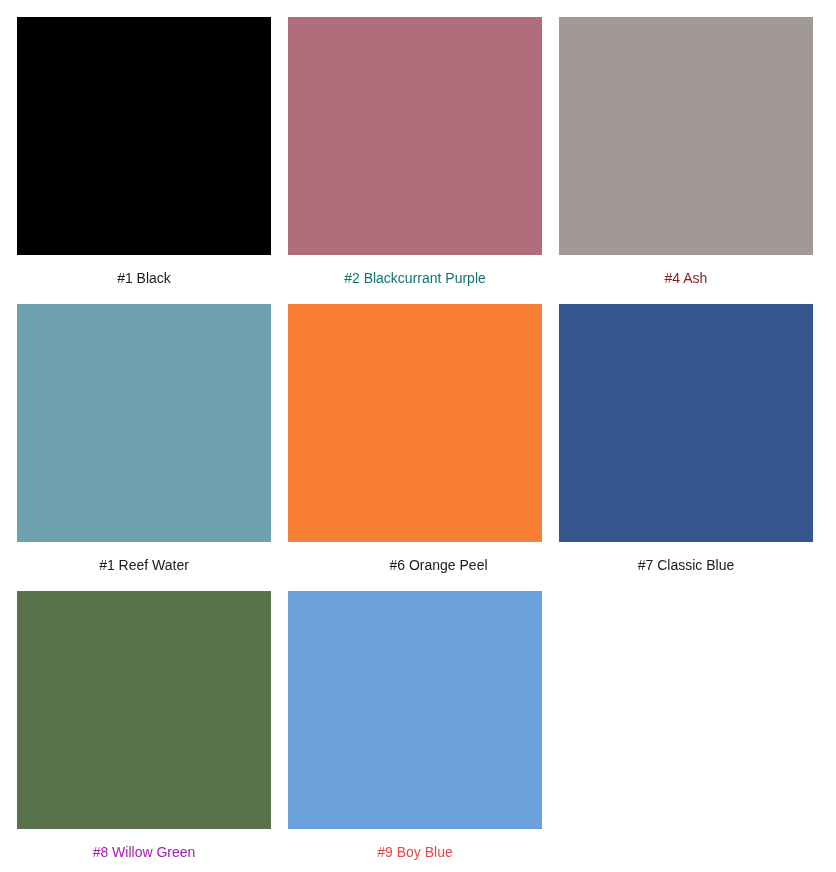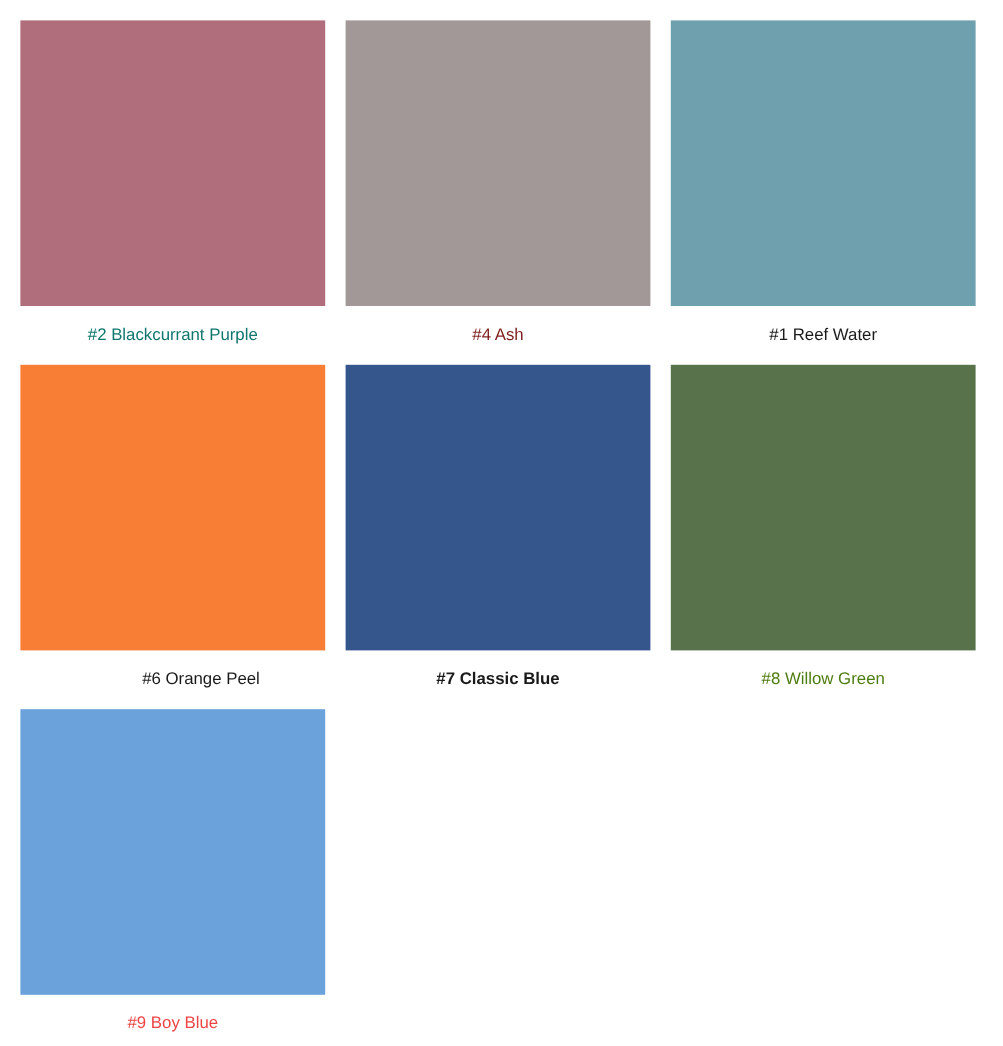--- a/index.html
+++ b/index.html
@@ -45,20 +45,24 @@
     margin-top: 16px;
     white-space: nowrap;
     font-family: "Liberation Sans", sans-serif;
   }
 </style>
 </head>
 <body style="background-color: rgb(255, 255, 255);">
 
 <div id="palette-grid">
 
+  <div class="swatch-cell">
+    <div class="swatch-chip" style="background-color: rgb(0, 0, 0);"></div>
+    <div class="swatch-label" style="color: rgb(26, 26, 26);">#1 Black</div>
+  </div>
 
   <div class="swatch-cell">
     <div class="swatch-chip" style="background-color: rgb(176, 110, 125);"></div>
     <div class="swatch-label" style="color: #0f766e;">#2 Blackcurrant Purple</div>
   </div>
 
 
   <div class="swatch-cell">
     <div class="swatch-chip" style="background-color: rgb(162, 152, 152);"></div>
     <div class="swatch-label" style="color: #7f1d1d;">#4 Ash</div>
@@ -69,26 +73,26 @@
     <div class="swatch-label" style="color: rgb(26, 26, 26);">#1 Reef Water</div>
   </div>
 
   <div class="swatch-cell">
     <div class="swatch-chip" style="background-color: rgb(248, 126, 53);"></div>
     <div class="swatch-label" style="color: rgb(26, 26, 26); margin-left: 47px;">#6 Orange Peel</div>
   </div>
 
   <div class="swatch-cell">
     <div class="swatch-chip" style="background-color: rgb(53, 86, 140);"></div>
-    <div class="swatch-label" style="color: rgb(26, 26, 26); font-weight: bold;">#7 Classic Blue</div>
+    <div class="swatch-label" style="color: rgb(26, 26, 26);">#7 Classic Blue</div>
   </div>
 
   <div class="swatch-cell">
     <div class="swatch-chip" style="background-color: rgb(88, 115, 76);"></div>
-    <div class="swatch-label" style="color: #4d7c0f;">#8 Willow Green</div>
+    <div class="swatch-label" style="color: #a21caf;">#8 Willow Green</div>
   </div>
 
   <div class="swatch-cell">
     <div class="swatch-chip" style="background-color: rgb(108, 162, 219);"></div>
     <div class="swatch-label" style="color: #ef4444;">#9 Boy Blue</div>
   </div>
 
 </div>
 
 </body></html>

